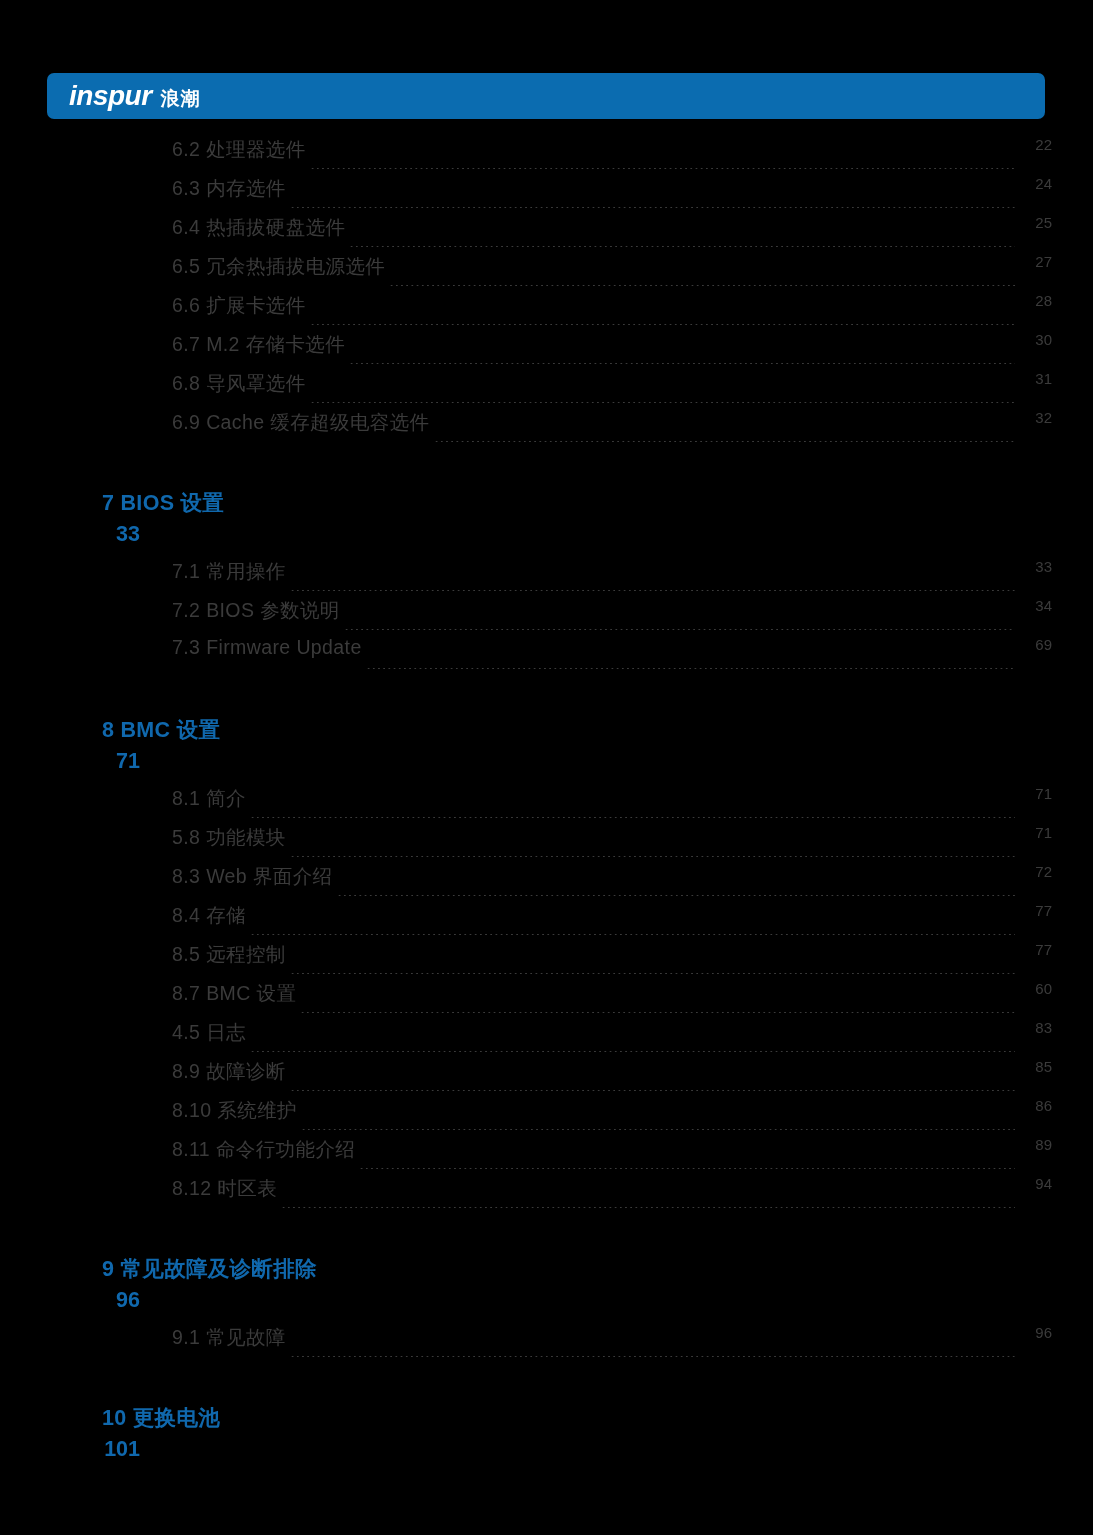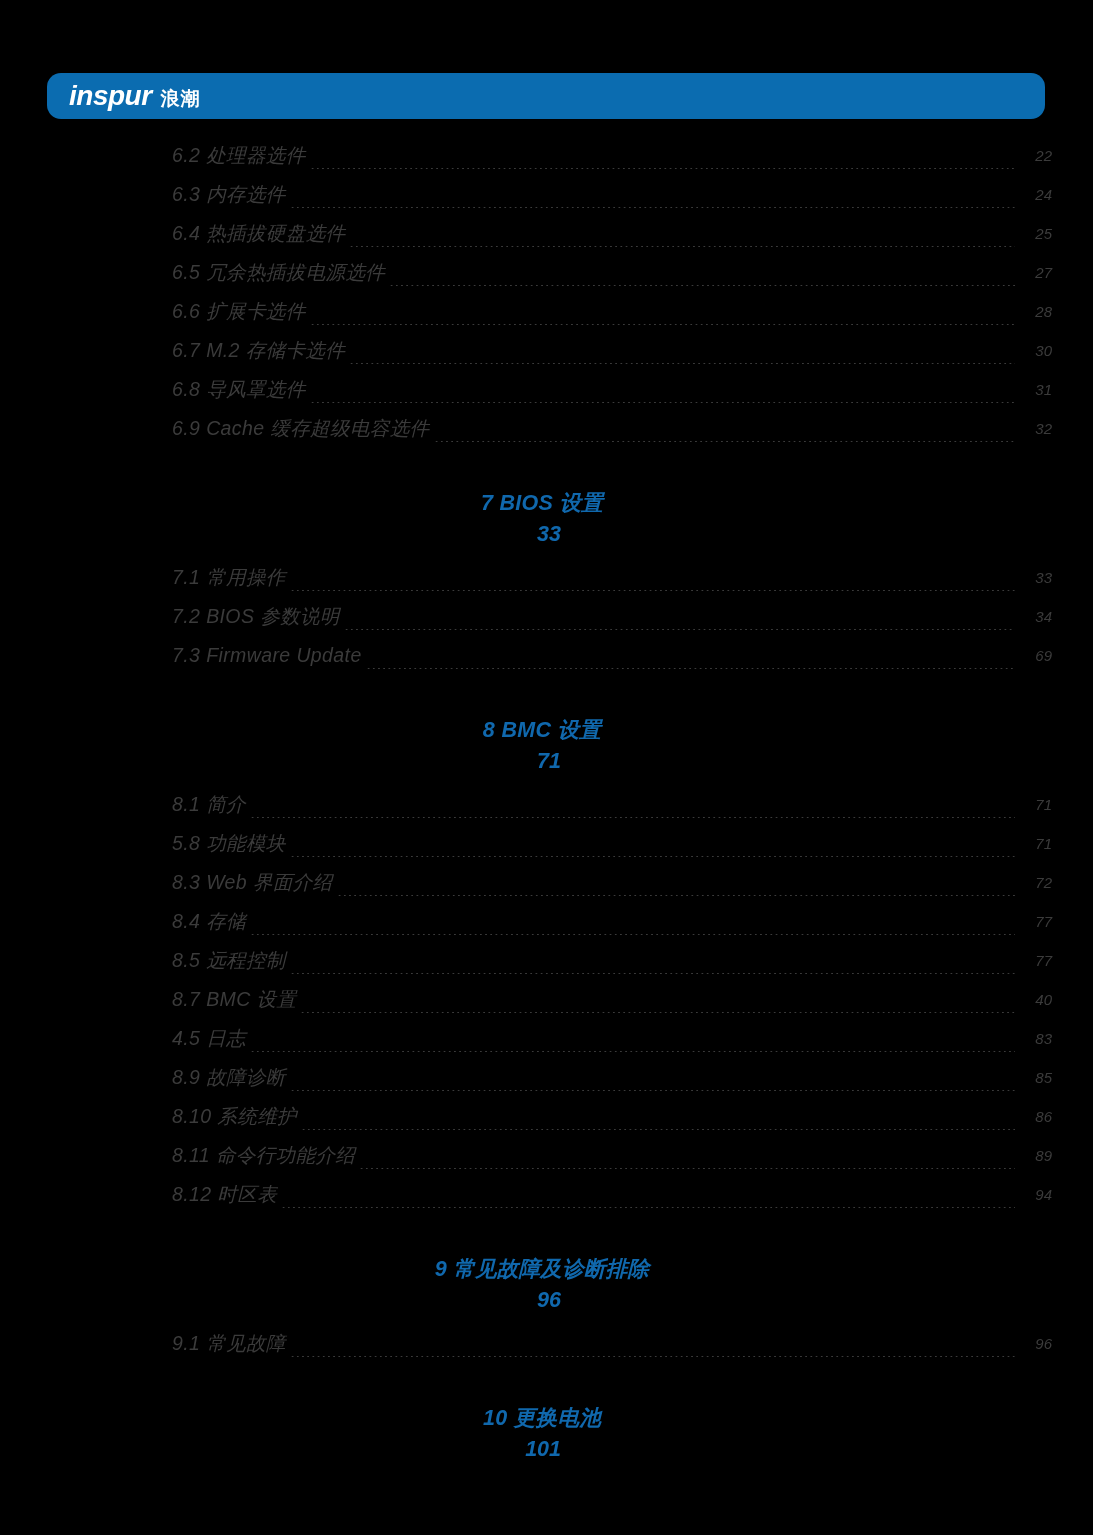--- a/index.html
+++ b/index.html
@@ -22,21 +22,21 @@
   }
 
   
   .header-bar {
     position: absolute;
     left: 47px;
     top: 73px;
     width: 998px;
     height: 46px;
     background: #0b6cb0;
-    border-radius: 14px;
+    border-radius: 7px;
     display: flex;
     align-items: center;
   }
   .logo {
     display: flex;
     align-items: baseline;
     margin-left: 22px;
     white-space: nowrap;
   }
   .logo-latin {
@@ -61,24 +61,23 @@
   
   .toc {
     position: absolute;
     left: 0;
     top: 136px;
     width: 1093px;
   }
 
   .toc-entry {
     display: flex;
-    align-items: center;
+    align-items: flex-start;
     width: 880px;
     box-sizing: border-box;
-    font-style: italic;
   }
 
   
   .lvl2 {
     margin-left: 172px;
     height: 39px;
     color: #3b3b3b;
   }
   .lvl2 .label {
     font-size: 19.5px;
@@ -241,21 +240,21 @@
         <span class="pageno">77</span>
       </div>
       <div class="toc-entry lvl2">
         <span class="label">8.5 远程控制</span>
         <span class="leader"></span>
         <span class="pageno">77</span>
       </div>
       <div class="toc-entry lvl2">
         <span class="label">8.7 BMC 设置</span>
         <span class="leader"></span>
-        <span class="pageno">40</span>
+        <span class="pageno">60</span>
       </div>
       <div class="toc-entry lvl2">
         <span class="label">4.5 日志</span>
         <span class="leader"></span>
         <span class="pageno">83</span>
       </div>
       <div class="toc-entry lvl2">
         <span class="label">8.9 故障诊断</span>
         <span class="leader"></span>
         <span class="pageno">85</span>

